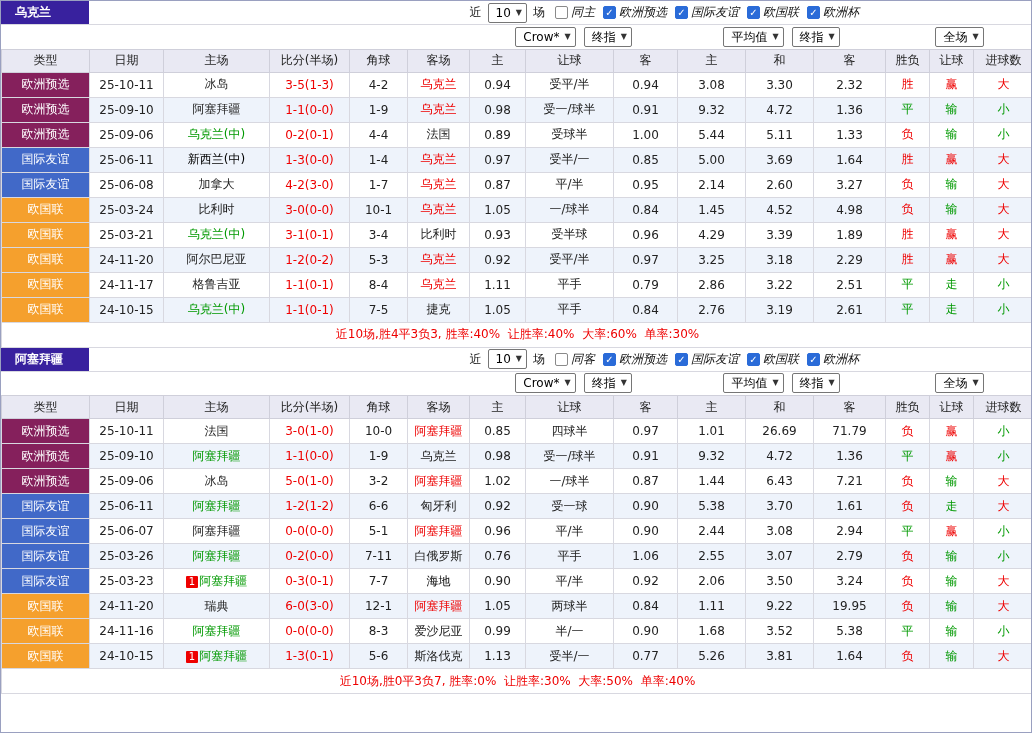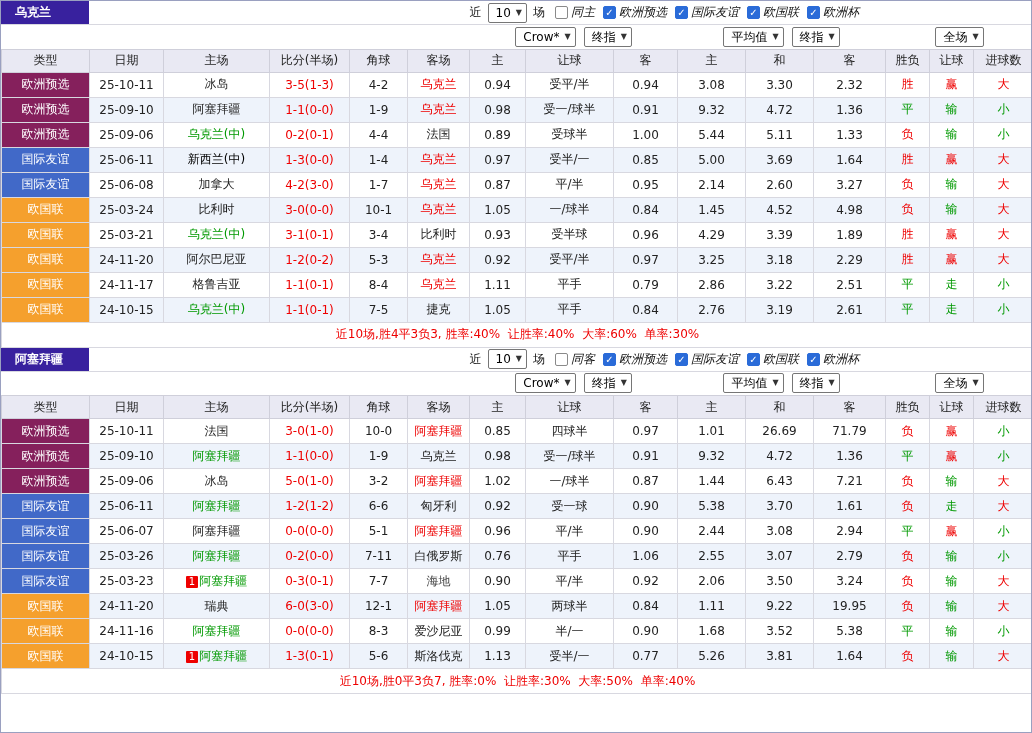--- a/index.html
+++ b/index.html
@@ -509,21 +509,21 @@
               <td class="res" style="color: rgb(238, 0, 0);">负</td>
               <td class="res" style="color: rgb(0, 153, 0);">输</td>
               <td class="res" style="color: rgb(0, 153, 0);">小</td>
             </tr>
             <tr>
               <td class="type" style="background: rgb(65, 105, 200);">国际友谊</td>
               <td>25-03-23</td>
               <td><span class="redcard">1</span><span style="color: rgb(0, 153, 0);">阿塞拜疆</span></td>
               <td class="score">0-3(0-1)</td>
               <td>7-7</td>
-              <td style="color: #404040;">海地</td>
+              <td style="color: #000000;">海地</td>
               <td class="num">0.90</td>
               <td class="num">平/半</td>
               <td class="num">0.92</td>
               <td class="num">2.06</td>
               <td class="num">3.50</td>
               <td class="num">3.24</td>
               <td class="res" style="color: rgb(238, 0, 0);">负</td>
               <td class="res" style="color: rgb(0, 153, 0);">输</td>
               <td class="res" style="color: rgb(238, 0, 0);">大</td>
             </tr>

